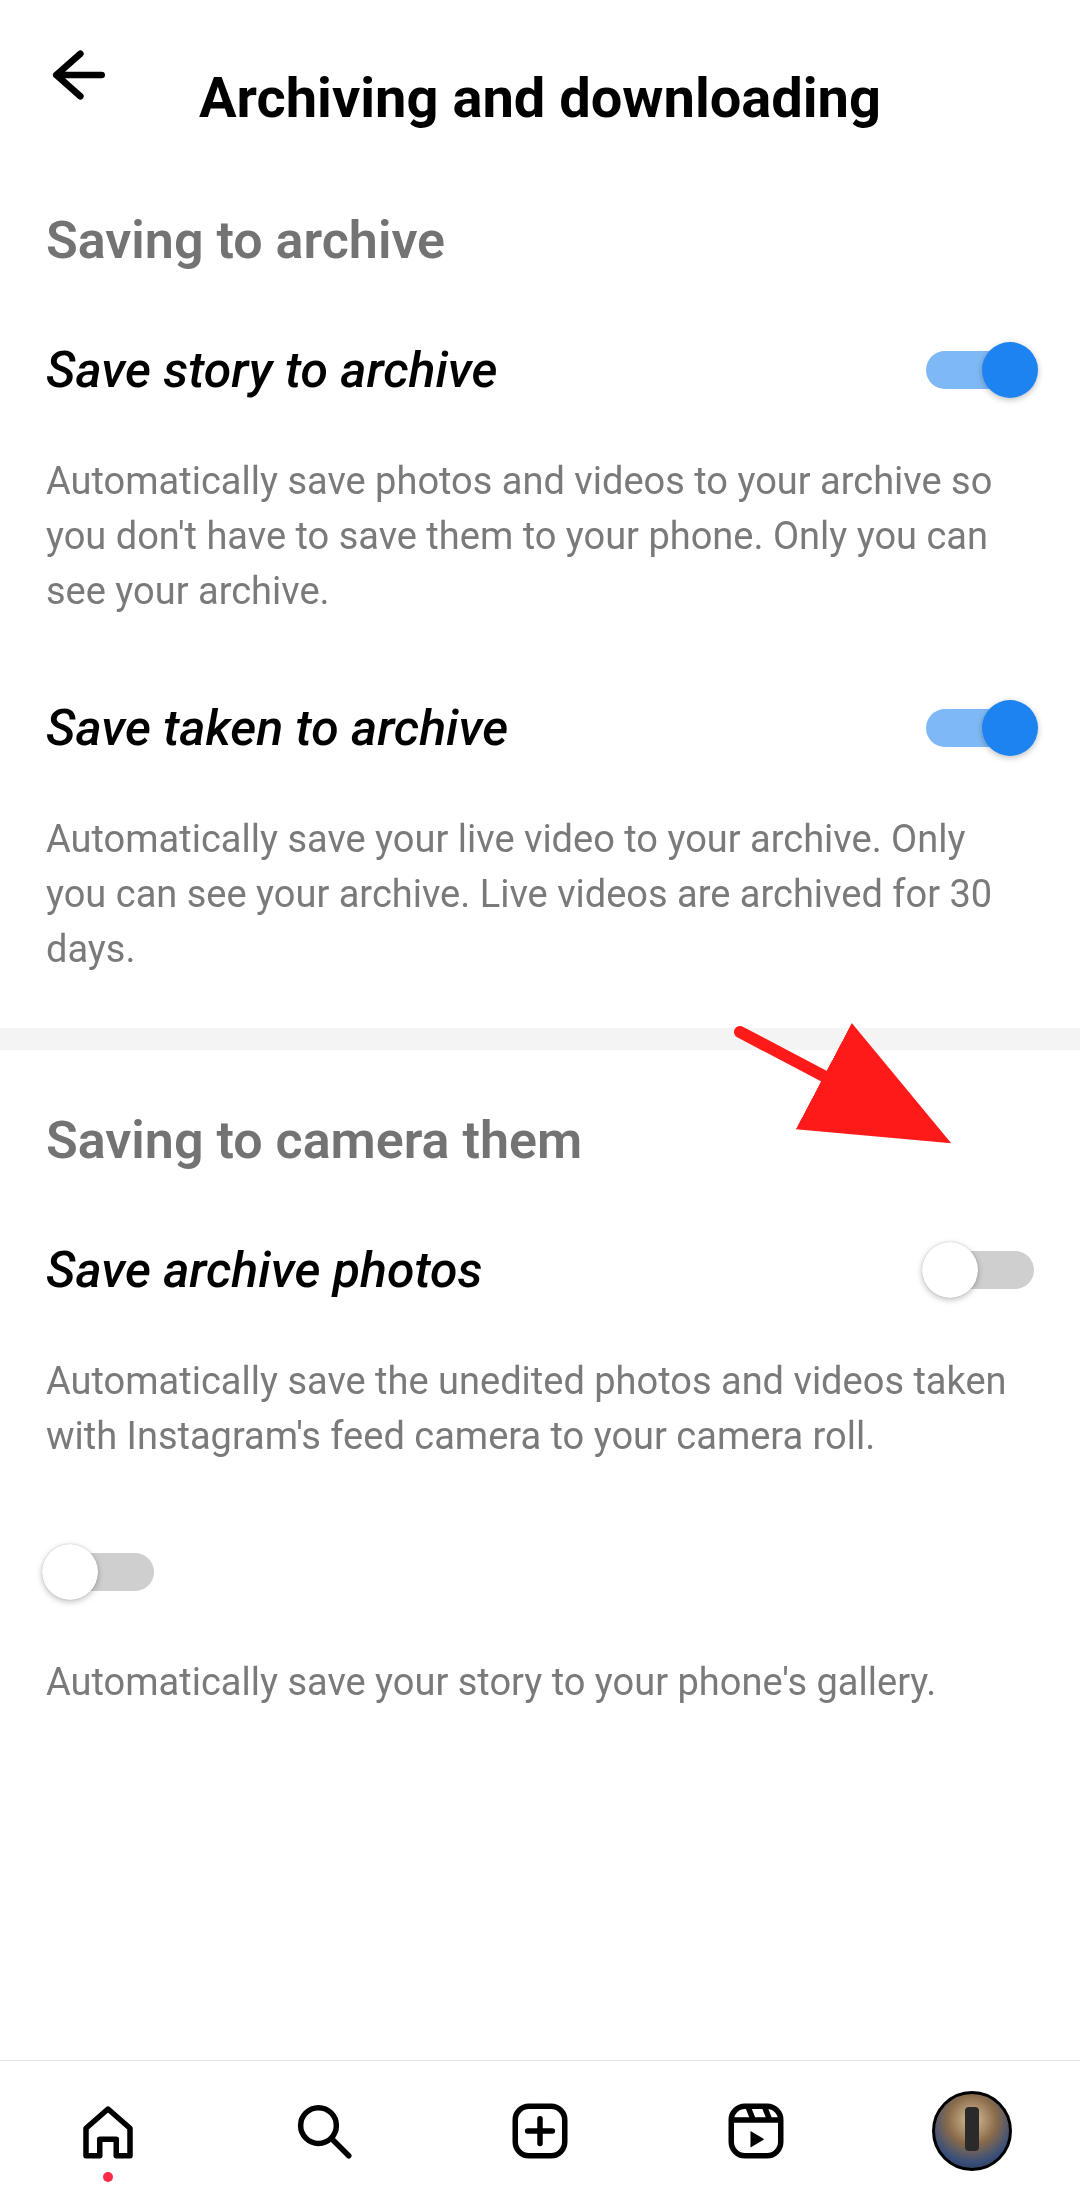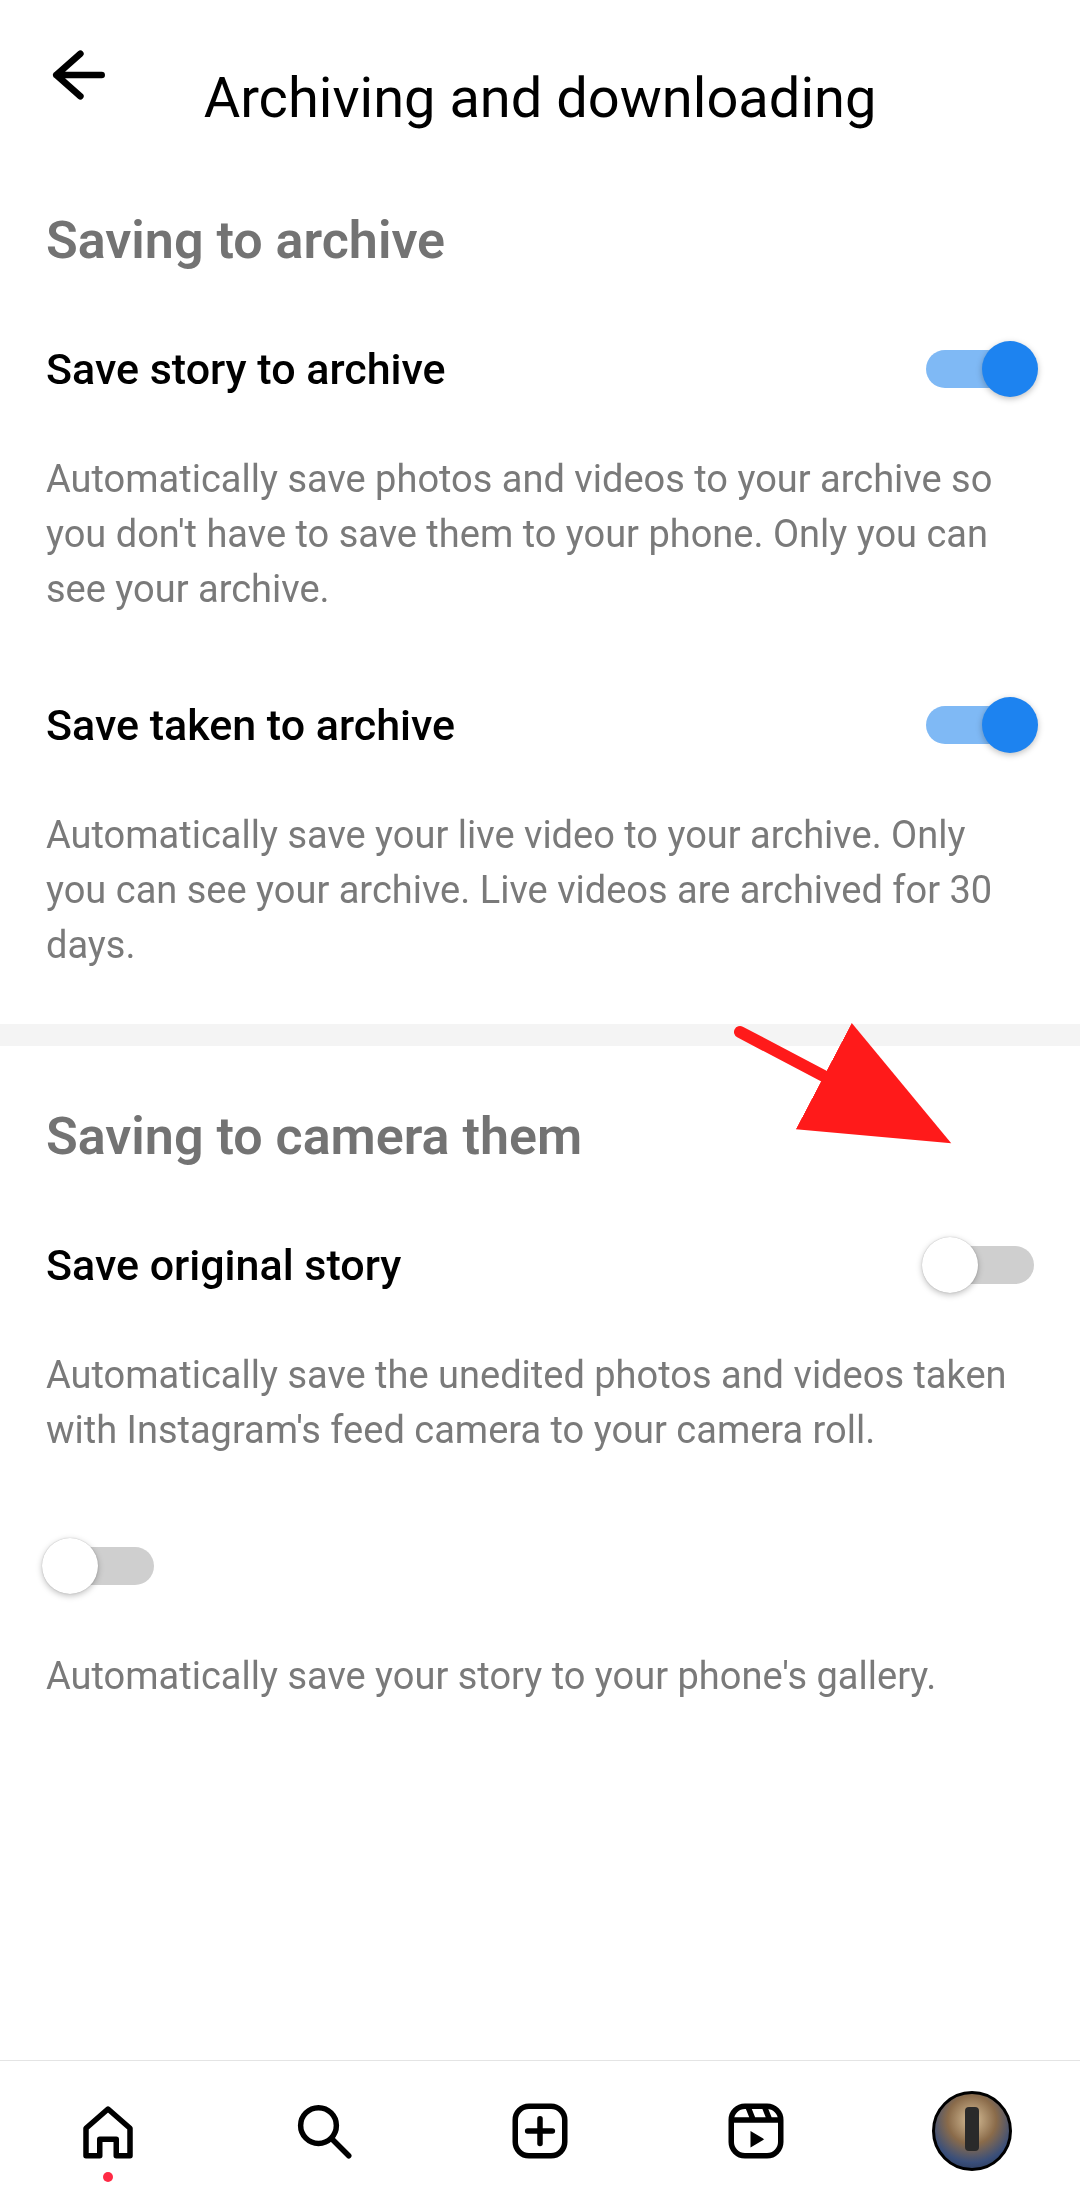--- a/index.html
+++ b/index.html
@@ -1,24 +1,24 @@
 <!DOCTYPE html>
 <html><head>
 <meta charset="utf-8">
 <style>
   * { box-sizing: border-box; margin: 0; padding: 0; }
   html, body { width: 1080px; height: 2200px; font-family: -apple-system, BlinkMacSystemFont, "Segoe UI", Roboto, Helvetica, Arial, sans-serif; background: #fff; color: #000; overflow: hidden; }
   .screen { width: 1080px; height: 2200px; display: flex; flex-direction: column; position: relative; }
   .header { display: flex; align-items: center; height: 150px; padding: 0 40px; }
   .back-icon { width: 70px; height: 70px; display: flex; align-items: center; justify-content: center; }
-  .title { flex: 1; text-align: center; font-size: 56px; font-weight: 400; margin-left: -70px; margin-top: 45px; }
+  .title { flex: 1; text-align: center; font-size: 56px; font-weight: 700; margin-left: -70px; margin-top: 45px; }
   .content { flex: 1; overflow: hidden; }
   .section-header { font-size: 52px; font-weight: 600; color: #737373; padding: 60px 46px 40px; }
   .setting-row { display: flex; align-items: center; justify-content: space-between; padding: 30px 46px 20px; }
-  .setting-label { font-size: 43px; font-weight: 500; color: #000; }
+  .setting-label { font-size: 50px; font-weight: 500; color: #000; font-style: italic; }
   .setting-desc { font-size: 38px; color: #7a7a7a; line-height: 1.45; padding: 0 46px 50px; margin-top: 35px; }
   .divider { height: 22px; background: #f4f4f4; }
   
   .toggle { position: relative; width: 108px; height: 56px; }
   .toggle .track { position: absolute; top: 9px; left: 0; width: 100%; height: 38px; border-radius: 20px; }
   .toggle .thumb { position: absolute; width: 56px; height: 56px; border-radius: 50%; top: 0; background: #fff; box-shadow: 0 2px 6px rgba(0,0,0,0.25), 0 0 1px rgba(0,0,0,0.3); }
   .toggle.on .track { background: #7fb9f5; }
   .toggle.on .thumb { left: auto; right: -4px; background: #1d83f0; box-shadow: 0 2px 6px rgba(0,0,0,0.25); }
   .toggle.off .track { background: #cfcfcf; }
   .toggle.off .thumb { left: -4px; }
@@ -64,21 +64,21 @@
           <div class="thumb"></div>
       </div>
     </div>
     <div class="setting-desc">Automatically save your live video to your archive. Only you can see your archive. Live videos are archived for 30 days.</div>
 
     <div class="divider"></div>
 
     <div class="section-header">Saving to camera them</div>
 
     <div class="setting-row">
-      <div class="setting-label">Save original story</div>
+      <div class="setting-label">Save archive photos</div>
       <div class="toggle off">
         <div class="track"></div>
           <div class="thumb"></div>
       </div>
     </div>
     <div class="setting-desc">Automatically save the unedited photos and videos taken with Instagram's feed camera to your camera roll.</div>
 
     <div class="setting-row">
       <div class="toggle off">
         <div class="track"></div>

